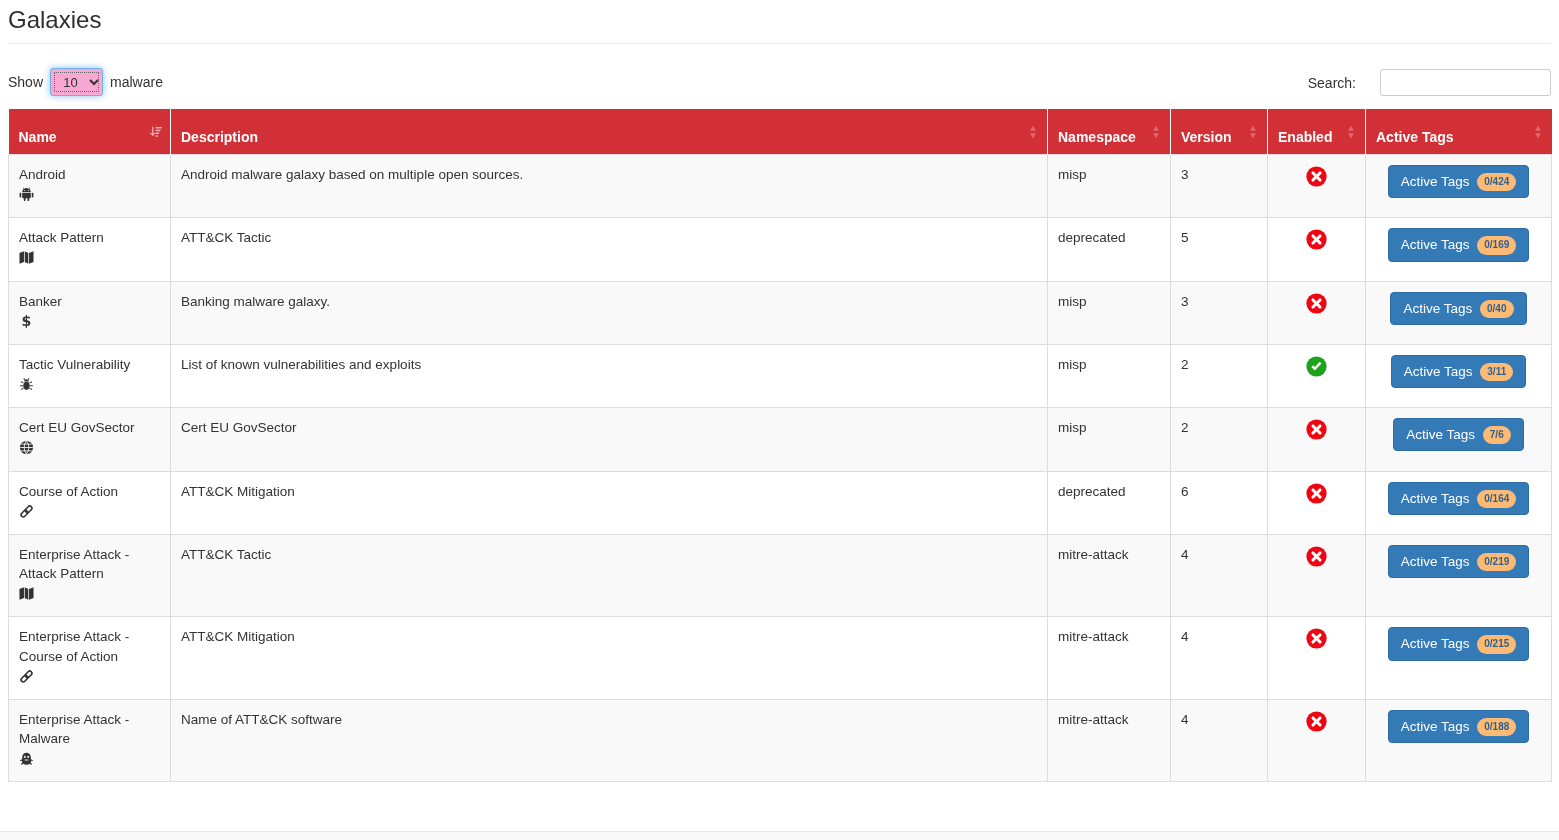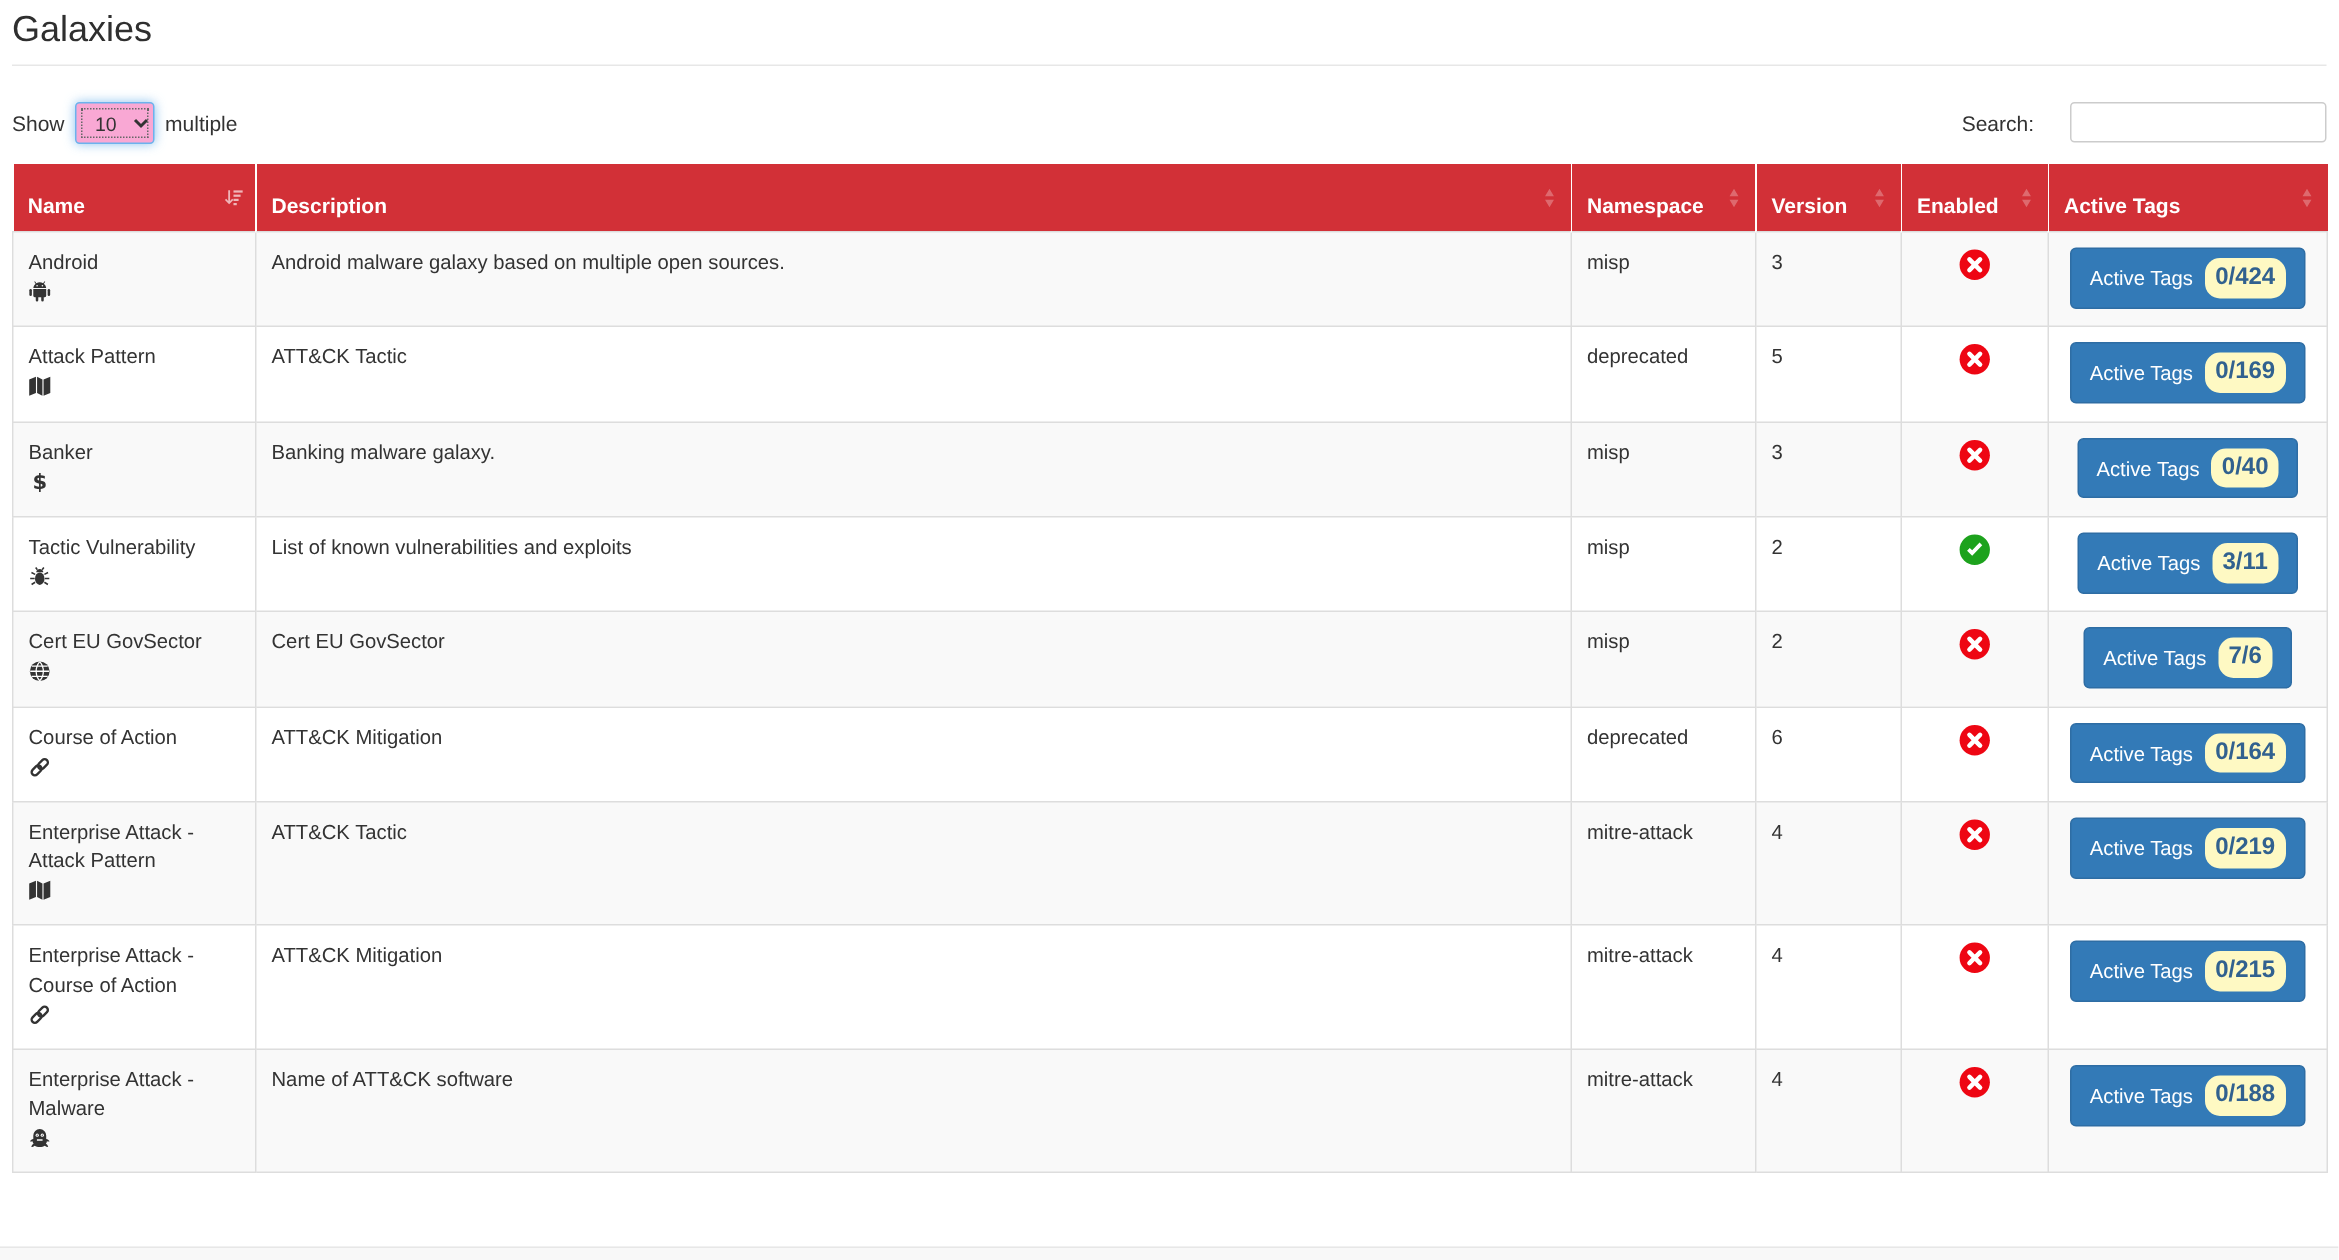--- a/index.html
+++ b/index.html
@@ -26,21 +26,21 @@
   hr.title-rule {
     border: 0;
     border-top: 1px solid #e7e7e7;
     margin: 0 0 24px 0;
   }
 
   
   .controls-row {
     display: flex;
     justify-content: space-between;
-    align-items: flex-start;
+    align-items: flex-end;
     margin-bottom: 13px;
     font-size: 14px;
   }
   .length-control { display: flex; align-items: center; gap: 7px; }
   select.length-select {
     width: 53px;
     height: 28px;
     font-size: 13px;
     text-align: center;
     color: #333;
@@ -110,24 +110,24 @@
     color: #fff;
     font-size: 13.5px;
     padding: 6px 12px;
     border-radius: 4px;
     cursor: pointer;
     white-space: nowrap;
     font-family: "Liberation Sans", sans-serif;
   }
   .tag-badge {
     display: inline-block;
-    background: #fef9c3;
+    background: #fdba74;
     color: #31618f;
     border-radius: 10px;
-    font-size: 16px;
+    font-size: 10px;
     font-weight: bold;
     padding: 2px 7px;
     margin-left: 4px;
     vertical-align: 1px;
   }
 
   .bottom-bar {
     position: absolute;
     left: 0; right: 0; bottom: 0;
     height: 9px;
@@ -210,21 +210,21 @@
 
   <h1 class="page-title">Galaxies</h1>
   <hr class="title-rule">
 
   <div class="controls-row">
     <div class="length-control">
       <span>Show</span>
       <select class="length-select">
         <option>10</option>
       </select>
-      <span>multiple</span>
+      <span>malware</span>
     </div>
     <div class="search-control">
       <label>Search:</label>
       <input type="text" class="search-input" value="" style="">
     </div>
   </div>
 
   <table class="galaxy-table">
     <colgroup>
       <col style="width:162px">

